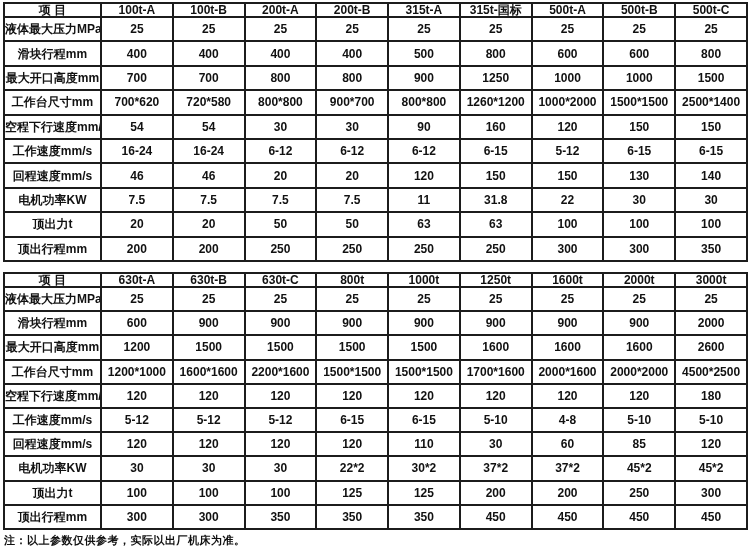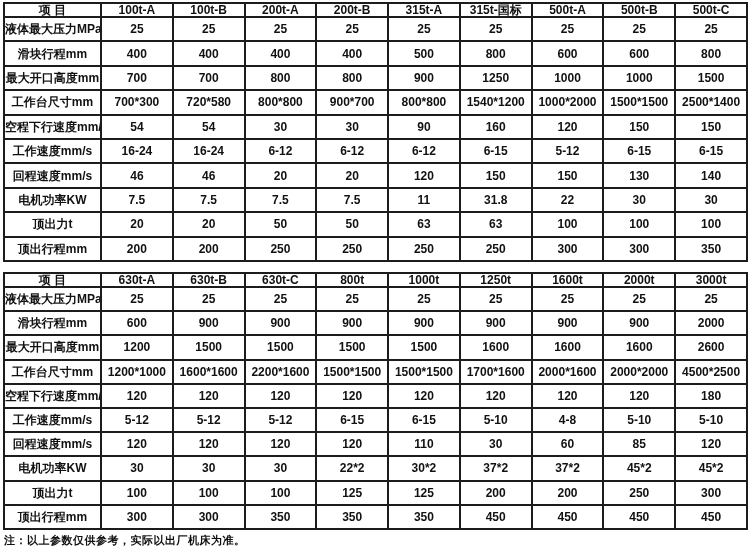--- a/index.html
+++ b/index.html
@@ -100,26 +100,26 @@
           <td>800</td>
           <td>800</td>
           <td>900</td>
           <td>1250</td>
           <td>1000</td>
           <td>1000</td>
           <td>1500</td>
         </tr>
         <tr>
           <th>工作台尺寸mm</th>
-          <td>700*300</td>
+          <td>700*620</td>
           <td>720*580</td>
           <td>800*800</td>
           <td>900*700</td>
           <td>800*800</td>
-          <td>1540*1200</td>
+          <td>1260*1200</td>
           <td>1000*2000</td>
           <td>1500*1500</td>
           <td>2500*1400</td>
         </tr>
         <tr>
           <th>空程下行速度mm/s</th>
           <td>54</td>
           <td>54</td>
           <td>30</td>
           <td>30</td>

